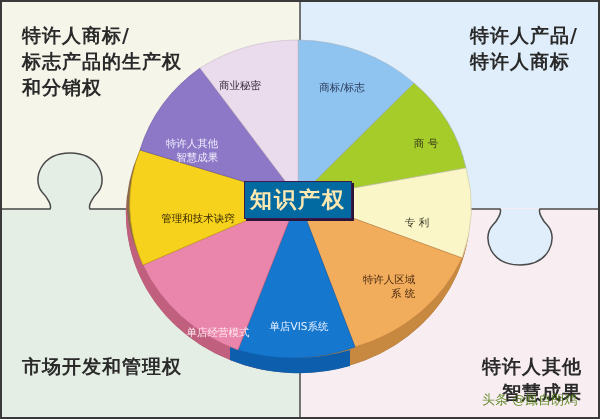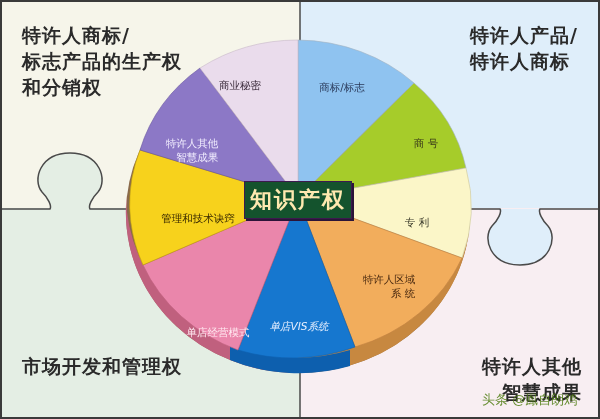--- a/index.html
+++ b/index.html
@@ -1,21 +1,21 @@
 <!DOCTYPE html>
 <html><head>
 <meta charset="utf-8">
 <style>
   html, body { margin:0; padding:0; }
   body { width:600px; height:419px; overflow:hidden; background:#ffffff; font-family:"DejaVu Sans", sans-serif; }
   .stage { position:relative; width:600px; height:419px; }
   svg.bg { position:absolute; left:0; top:0; }
   .corner-text { position:absolute; font-family:"DejaVu Sans", sans-serif; font-weight:bold; color:#2a2a2a; font-size:19px; line-height:26px; letter-spacing:1px; white-space:nowrap; }
   .slice-text { position:absolute; font-family:"DejaVu Sans", sans-serif; font-size:10.5px; line-height:14px; text-align:right; white-space:nowrap; transform:translate(-50%,-50%); }
-  .center-label { position:absolute; left:244px; top:181px; width:106px; height:36px; background:#14532d; border:1px solid #3c1a4e; box-shadow:2px 2px 0 #2b1438; color:#ffe9b0; font-weight:bold; font-size:22px; line-height:36px; text-align:center; letter-spacing:2px; font-family:"DejaVu Sans", sans-serif; }
+  .center-label { position:absolute; left:244px; top:181px; width:106px; height:36px; background:#0369a1; border:1px solid #3c1a4e; box-shadow:2px 2px 0 #2b1438; color:#ffe9b0; font-weight:bold; font-size:22px; line-height:36px; text-align:center; letter-spacing:2px; font-family:"DejaVu Sans", sans-serif; }
   .watermark { position:absolute; left:482px; top:391px; font-size:13px; color:#4d7c0f; opacity:0.85; white-space:nowrap; font-family:"DejaVu Sans", sans-serif; }
 </style>
 </head>
 <body>
 
 <div class="stage">
   <svg class="bg" width="600" height="419" viewBox="0 0 600 419">
 
     <rect x="0" y="0" width="300" height="208" fill="#f6f5ea"></rect>
     <rect x="300" y="0" width="300" height="208" fill="#dfeefa"></rect>
@@ -65,21 +65,21 @@
     <div>智慧成果</div>
   </div>
 
   <div class="slice-text" style="left:342px; top:87px; color:#2a3a5a;">商标/标志</div>
   <div class="slice-text" style="left:410px; top:143px; color:#3a3a1a;margin-left:16px;">商 号</div>
   <div class="slice-text" style="left:417px; top:222px; color:#3a3a2a;">专 利</div>
   <div class="slice-text" style="left:389px; top:286px; color:#4a2a10;">
     <div>特许人区域</div>
       <div>系 统</div>
   </div>
-  <div class="slice-text" style="left:299px; top:326px; color:#e8f0ff;font-style:italic;">单店VIS系统</div>
+  <div class="slice-text" style="left:299px; top:326px; color:#e8f0ff;">单店VIS系统</div>
   <div class="slice-text" style="left:218px; top:288px; color:#ffe8f0;margin-top:44px;">单店经营模式</div>
   <div class="slice-text" style="left:198px; top:218px; color:#3a2a00;">管理和技术诀窍</div>
   <div class="slice-text" style="left:192px; top:150px; color:#f2eeff;">
     <div>特许人其他</div>
       <div>智慧成果</div>
   </div>
   <div class="slice-text" style="left:240px; top:85px; color:#3a2a3a;">商业秘密</div>
 
   <div class="center-label">知识产权</div>
 

